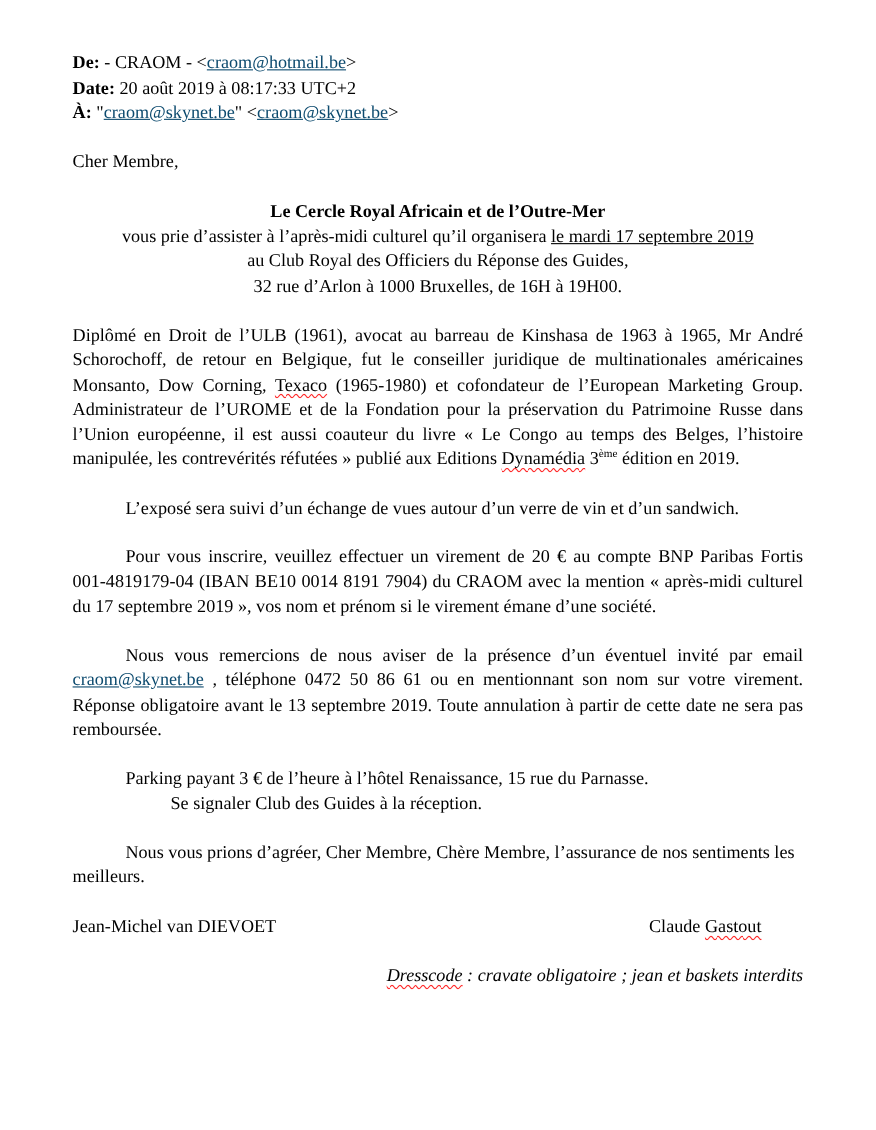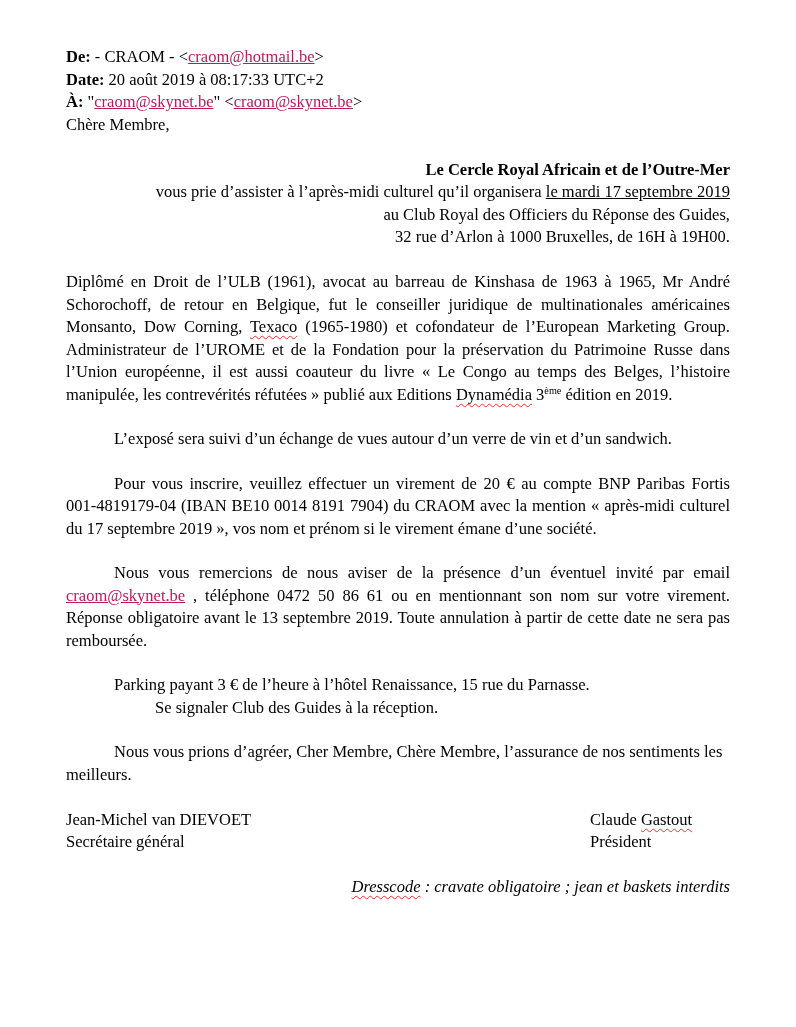--- a/index.html
+++ b/index.html
@@ -10,26 +10,26 @@
     background: #ffffff;
     color: #000000;
     font-family: "Liberation Serif", "DejaVu Serif", serif;
     font-size: 16.5px;
     line-height: 22.5px;
     overflow: hidden;
   }
   .page { padding: 46px 66px 0 66px; }
   .para { margin: 0; }
   .gap { margin-top: 22.5px; }
-  .center { text-align: right; }
+  .center { text-align: center; }
   .justify { text-align: justify; }
   .bold { font-weight: bold; }
   .indent { text-indent: 48px; margin-top: 22px; }
   .indent2 { margin-left: 89px; }
-  a.link { color: #be185d; text-decoration: underline; cursor: pointer; }
+  a.link { color: #0c4a6e; text-decoration: underline; cursor: pointer; }
   .u { text-decoration: underline; }
   .spell {
     text-decoration: underline wavy #FF2A2A;
     text-decoration-skip-ink: none;
     text-underline-offset: 3px;
     text-decoration-thickness: 1px;
   }
   sup { font-size: 0.62em; vertical-align: super; line-height: 0; }
   .sig-row { display: flex; justify-content: space-between; align-items: flex-end; }
   .sig-col-right { width: 140px; }
@@ -39,21 +39,21 @@
 <body>
 
 <div class="page">
 
   <div>
     <p class="para"><span class="bold">De:</span><span> - CRAOM - &lt;</span><a href="#" class="link">craom@hotmail.be</a><span>&gt;</span></p>
     <p class="para"><span class="bold">Date:</span><span> 20 août 2019 à 08:17:33 UTC+2</span></p>
     <p class="para"><span class="bold">À:</span><span> "</span><a href="#" class="link">craom@skynet.be</a><span>" &lt;</span><a href="#" class="link">craom@skynet.be</a><span>&gt;</span></p>
   </div>
 
-  <p class="para">Chère Membre,</p>
+  <p class="para gap">Cher Membre,</p>
 
   <p class="para gap center bold">Le Cercle Royal Africain et de l’Outre-Mer</p>
   <p class="para center"><span>vous prie d’assister à l’après-midi culturel qu’il organisera </span><span class="u">le mardi 17 septembre 2019</span></p>
   <p class="para center">au Club Royal des Officiers du Réponse des Guides,</p>
   <p class="para center">32 rue d’Arlon à 1000 Bruxelles, de 16H à 19H00.</p>
 
 
   <p class="para gap justify"><span>Diplômé en Droit de l’ULB (1961), avocat au barreau de Kinshasa de 1963 à 1965, Mr André Schorochoff, de retour en Belgique, fut le conseiller juridique de multinationales américaines Monsanto, Dow Corning, </span><span class="spell">Texaco</span><span> (1965-1980) et cofondateur de l’European Marketing Group. Administrateur de l’UROME et de la Fondation pour la préservation du Patrimoine Russe dans l’Union européenne, il est aussi coauteur du livre « Le Congo au temps des Belges, l’histoire manipulée, les contrevérités réfutées » publié aux Editions </span><span class="spell">Dynamédia</span><span>  3</span><sup>ème</sup><span> édition en 2019.</span></p>
 
   <p class="para gap indent">L’exposé sera suivi d’un échange de vues autour d’un verre de vin et d’un sandwich.</p>
@@ -63,20 +63,16 @@
 
   <p class="para gap indent">Parking payant 3 € de l’heure à l’hôtel Renaissance, 15 rue du Parnasse.</p>
   <p class="para indent2">Se signaler Club des Guides à la réception.</p>
 
   <p class="para gap indent">Nous vous prions d’agréer, Cher Membre, Chère Membre, l’assurance de nos sentiments les meilleurs.</p>
 
   <div class="sig-row gap">
     <span>Jean-Michel van DIEVOET</span>
     <span class="sig-col-right"><span>Claude </span><span class="spell">Gastout</span></span>
   </div>
-  <div class="sig-row">
-    <span>Secrétaire général</span>
-    <span class="sig-col-right">Président</span>
-  </div>
 
   <p class="para gap dresscode"><span class="spell">Dresscode</span><span> : cravate obligatoire ; jean et baskets interdits</span></p>
 
 </div>
 
 </body></html>

